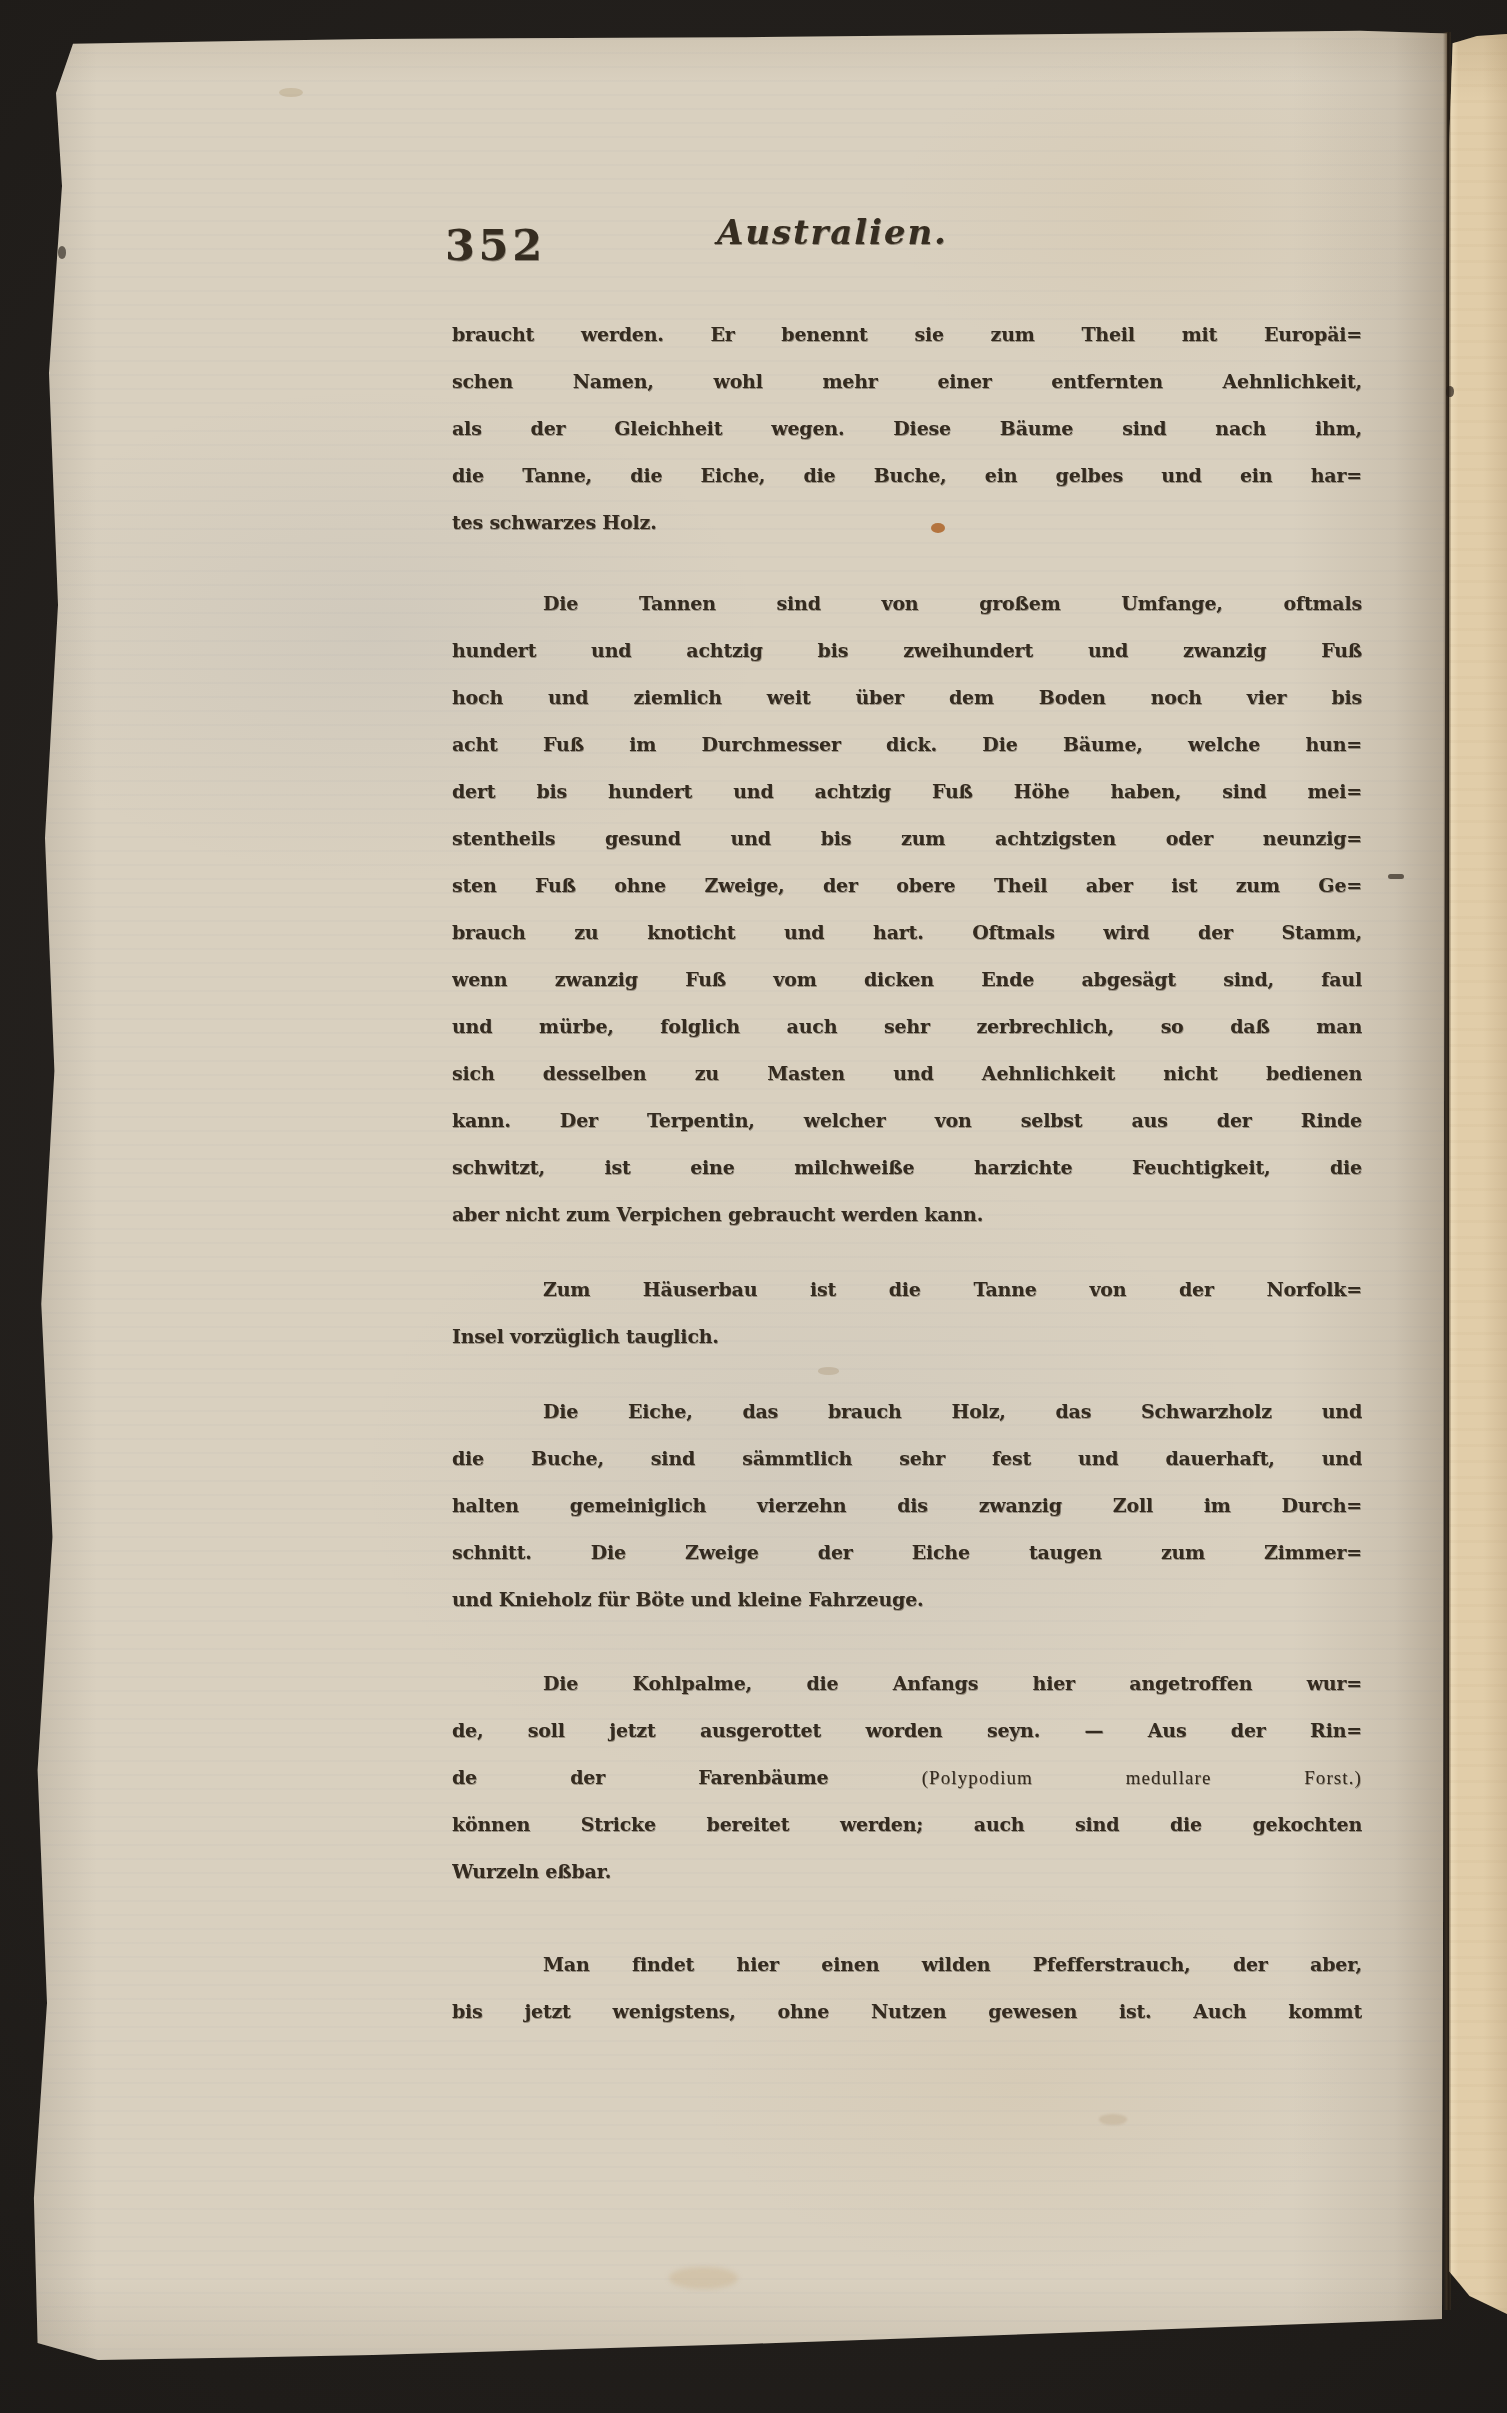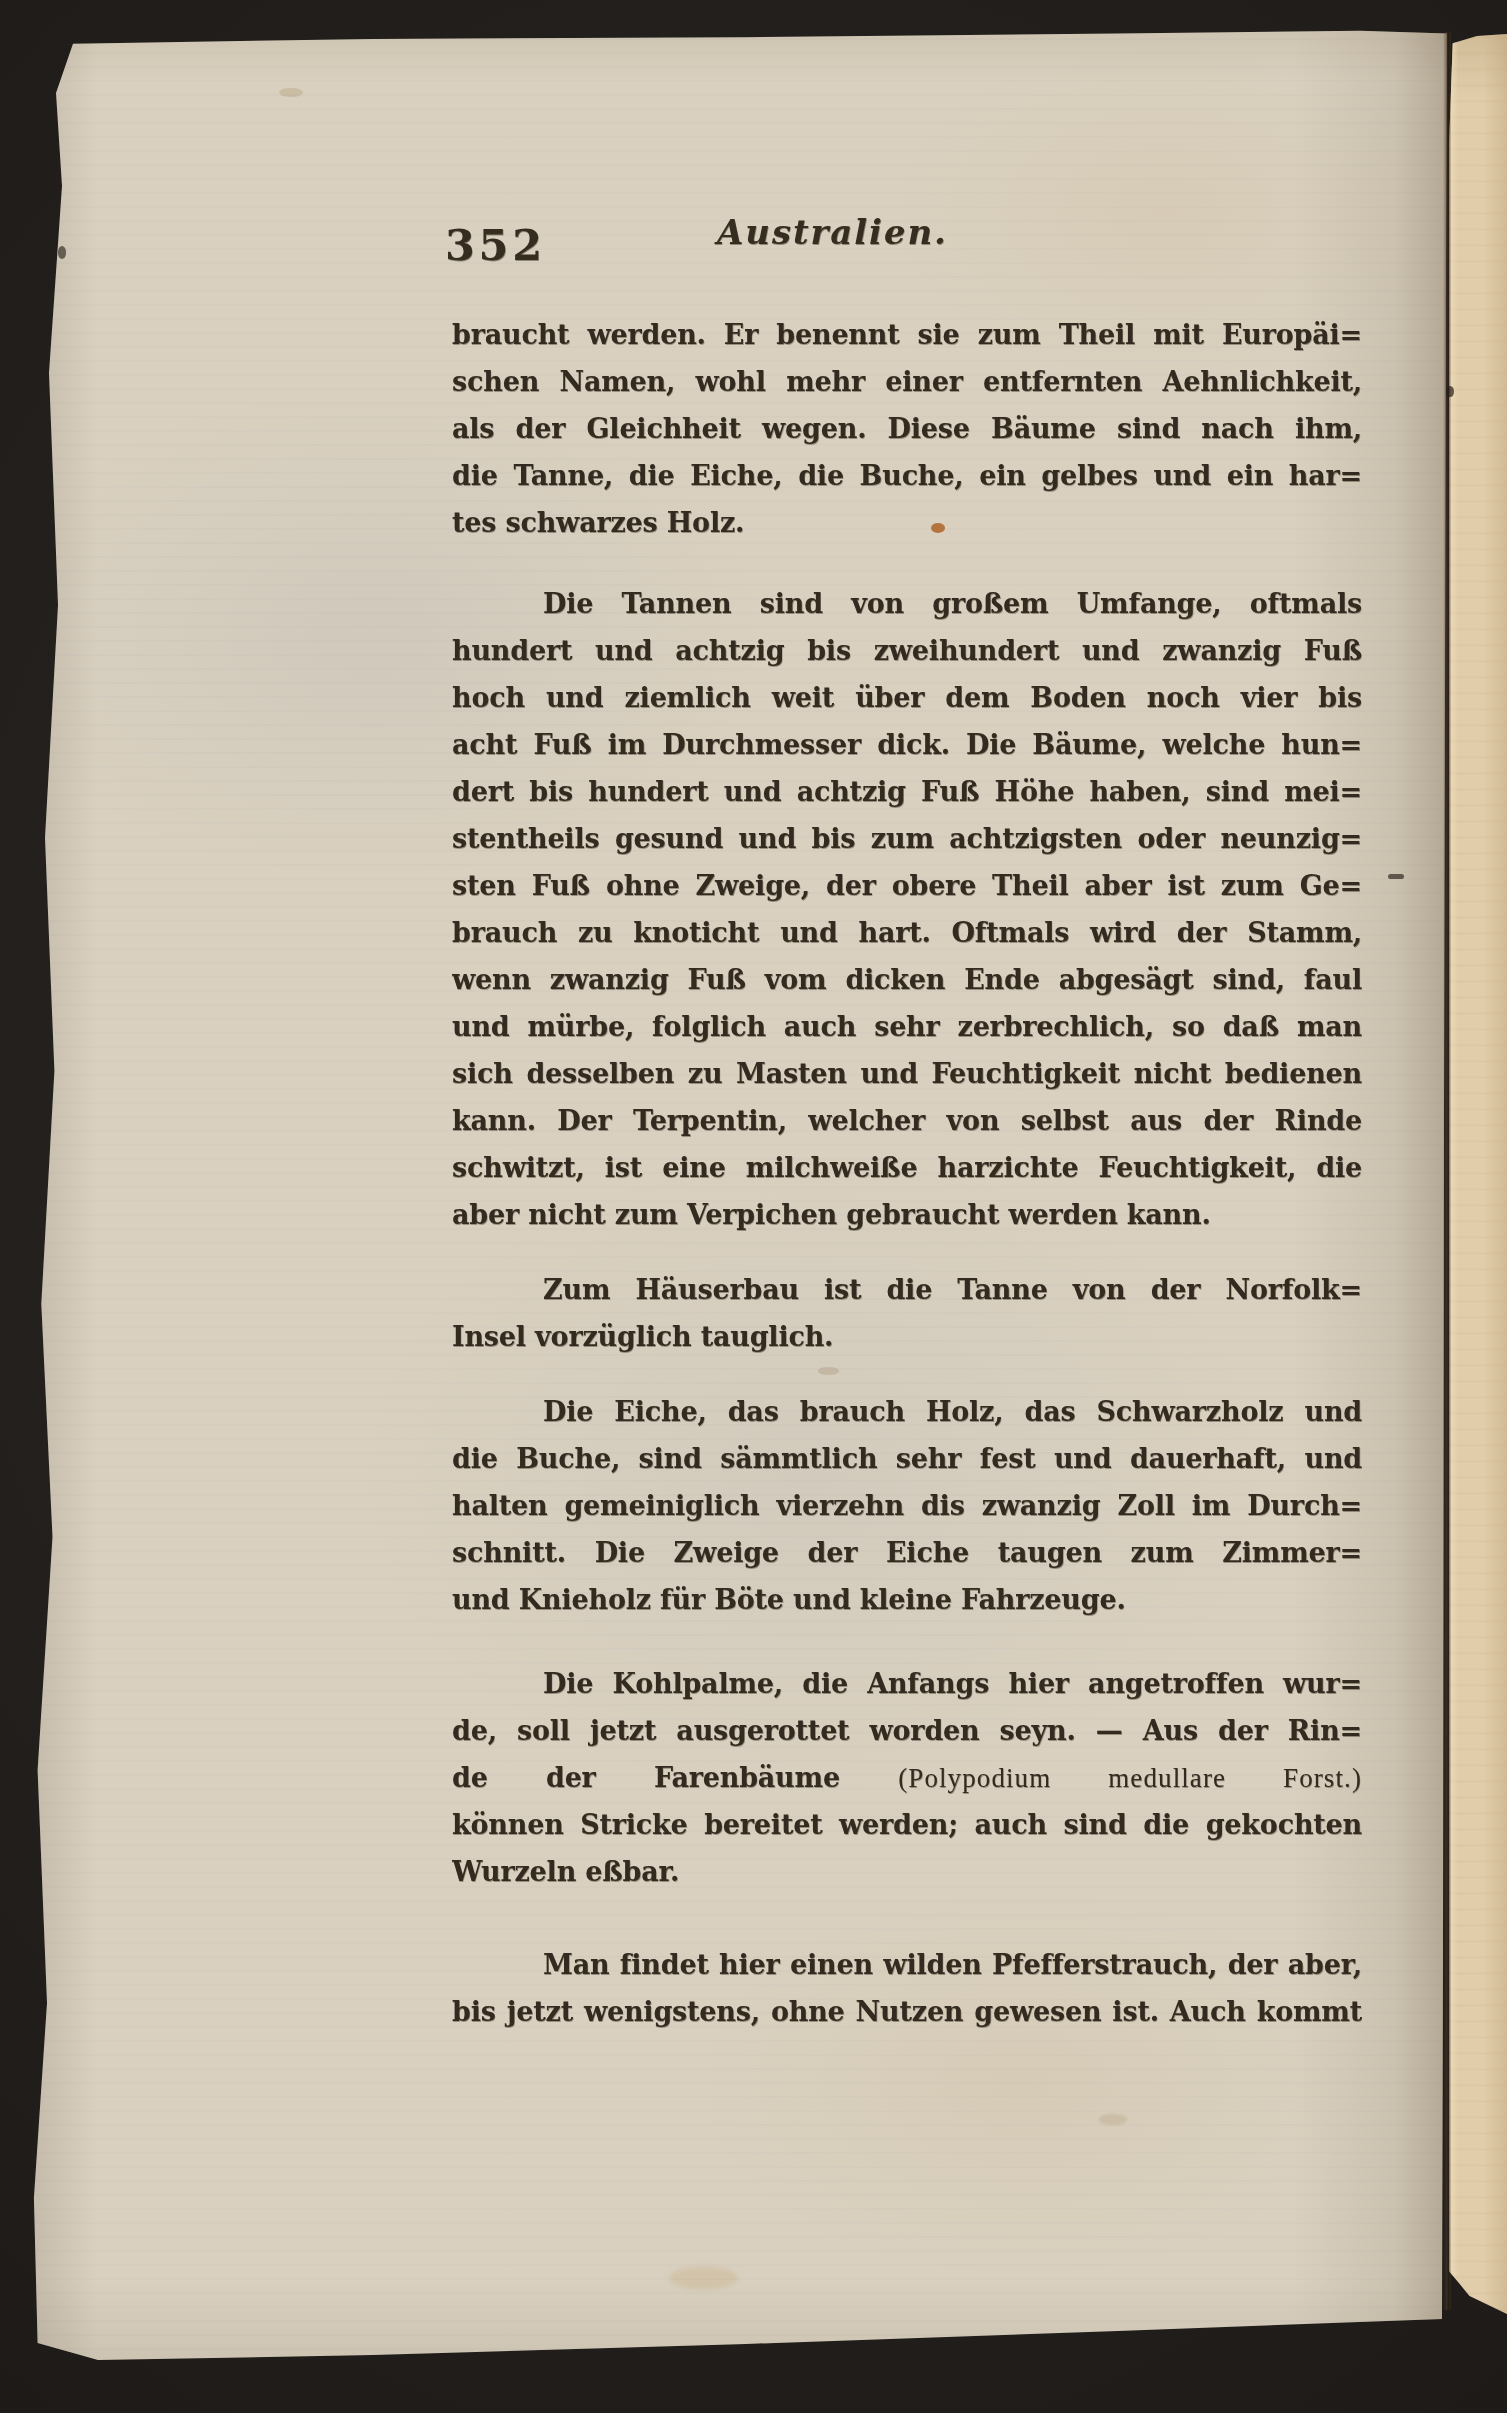--- a/index.html
+++ b/index.html
@@ -95,21 +95,21 @@
   .para { margin: 0; }
   .para + .para { margin-top: 34px; }
   .para.p3 { margin-top: 28px; }
   .para.p4 { margin-top: 28px; }
   .para.p5 { margin-top: 37px; }
   .para.p6 { margin-top: 46px; }
 
   .pline {
     height: 47px;
     line-height: 47px;
-    font-size: 27px;
+    font-size: 19px;
     font-weight: 700;
     letter-spacing: -0.2px;
     text-align: justify;
     text-align-last: justify;
     white-space: normal;
     overflow: hidden;
     text-shadow: 0.6px 0.6px 0.5px rgba(52,42,30,0.40);
   }
   .pline.first { text-indent: 91px; }
   .pline.lastline { text-align-last: left; }
@@ -158,21 +158,21 @@
       <div class="pline first">Die Tannen sind von großem Umfange, oftmals</div>
       <div class="pline">hundert und achtzig bis zweihundert und zwanzig Fuß</div>
       <div class="pline">hoch und ziemlich weit über dem Boden noch vier bis</div>
       <div class="pline">acht Fuß im Durchmesser dick. Die Bäume, welche hun=</div>
       <div class="pline">dert bis hundert und achtzig Fuß Höhe haben, sind mei=</div>
       <div class="pline">stentheils gesund und bis zum achtzigsten oder neunzig=</div>
       <div class="pline">sten Fuß ohne Zweige, der obere Theil aber ist zum Ge=</div>
       <div class="pline">brauch zu knoticht und hart. Oftmals wird der Stamm,</div>
       <div class="pline">wenn zwanzig Fuß vom dicken Ende abgesägt sind, faul</div>
       <div class="pline">und mürbe, folglich auch sehr zerbrechlich, so daß man</div>
-      <div class="pline">sich desselben zu Masten und Feuchtigkeit nicht bedienen</div>
+      <div class="pline">sich desselben zu Masten und Aehnlichkeit nicht bedienen</div>
       <div class="pline">kann. Der Terpentin, welcher von selbst aus der Rinde</div>
       <div class="pline">schwitzt, ist eine milchweiße harzichte Feuchtigkeit, die</div>
       <div class="pline lastline">aber nicht zum Verpichen gebraucht werden kann.</div>
     </div>
 
     <div class="para p3">
       <div class="pline first">Zum Häuserbau ist die Tanne von der Norfolk=</div>
       <div class="pline lastline">Insel vorzüglich tauglich.</div>
     </div>
 

